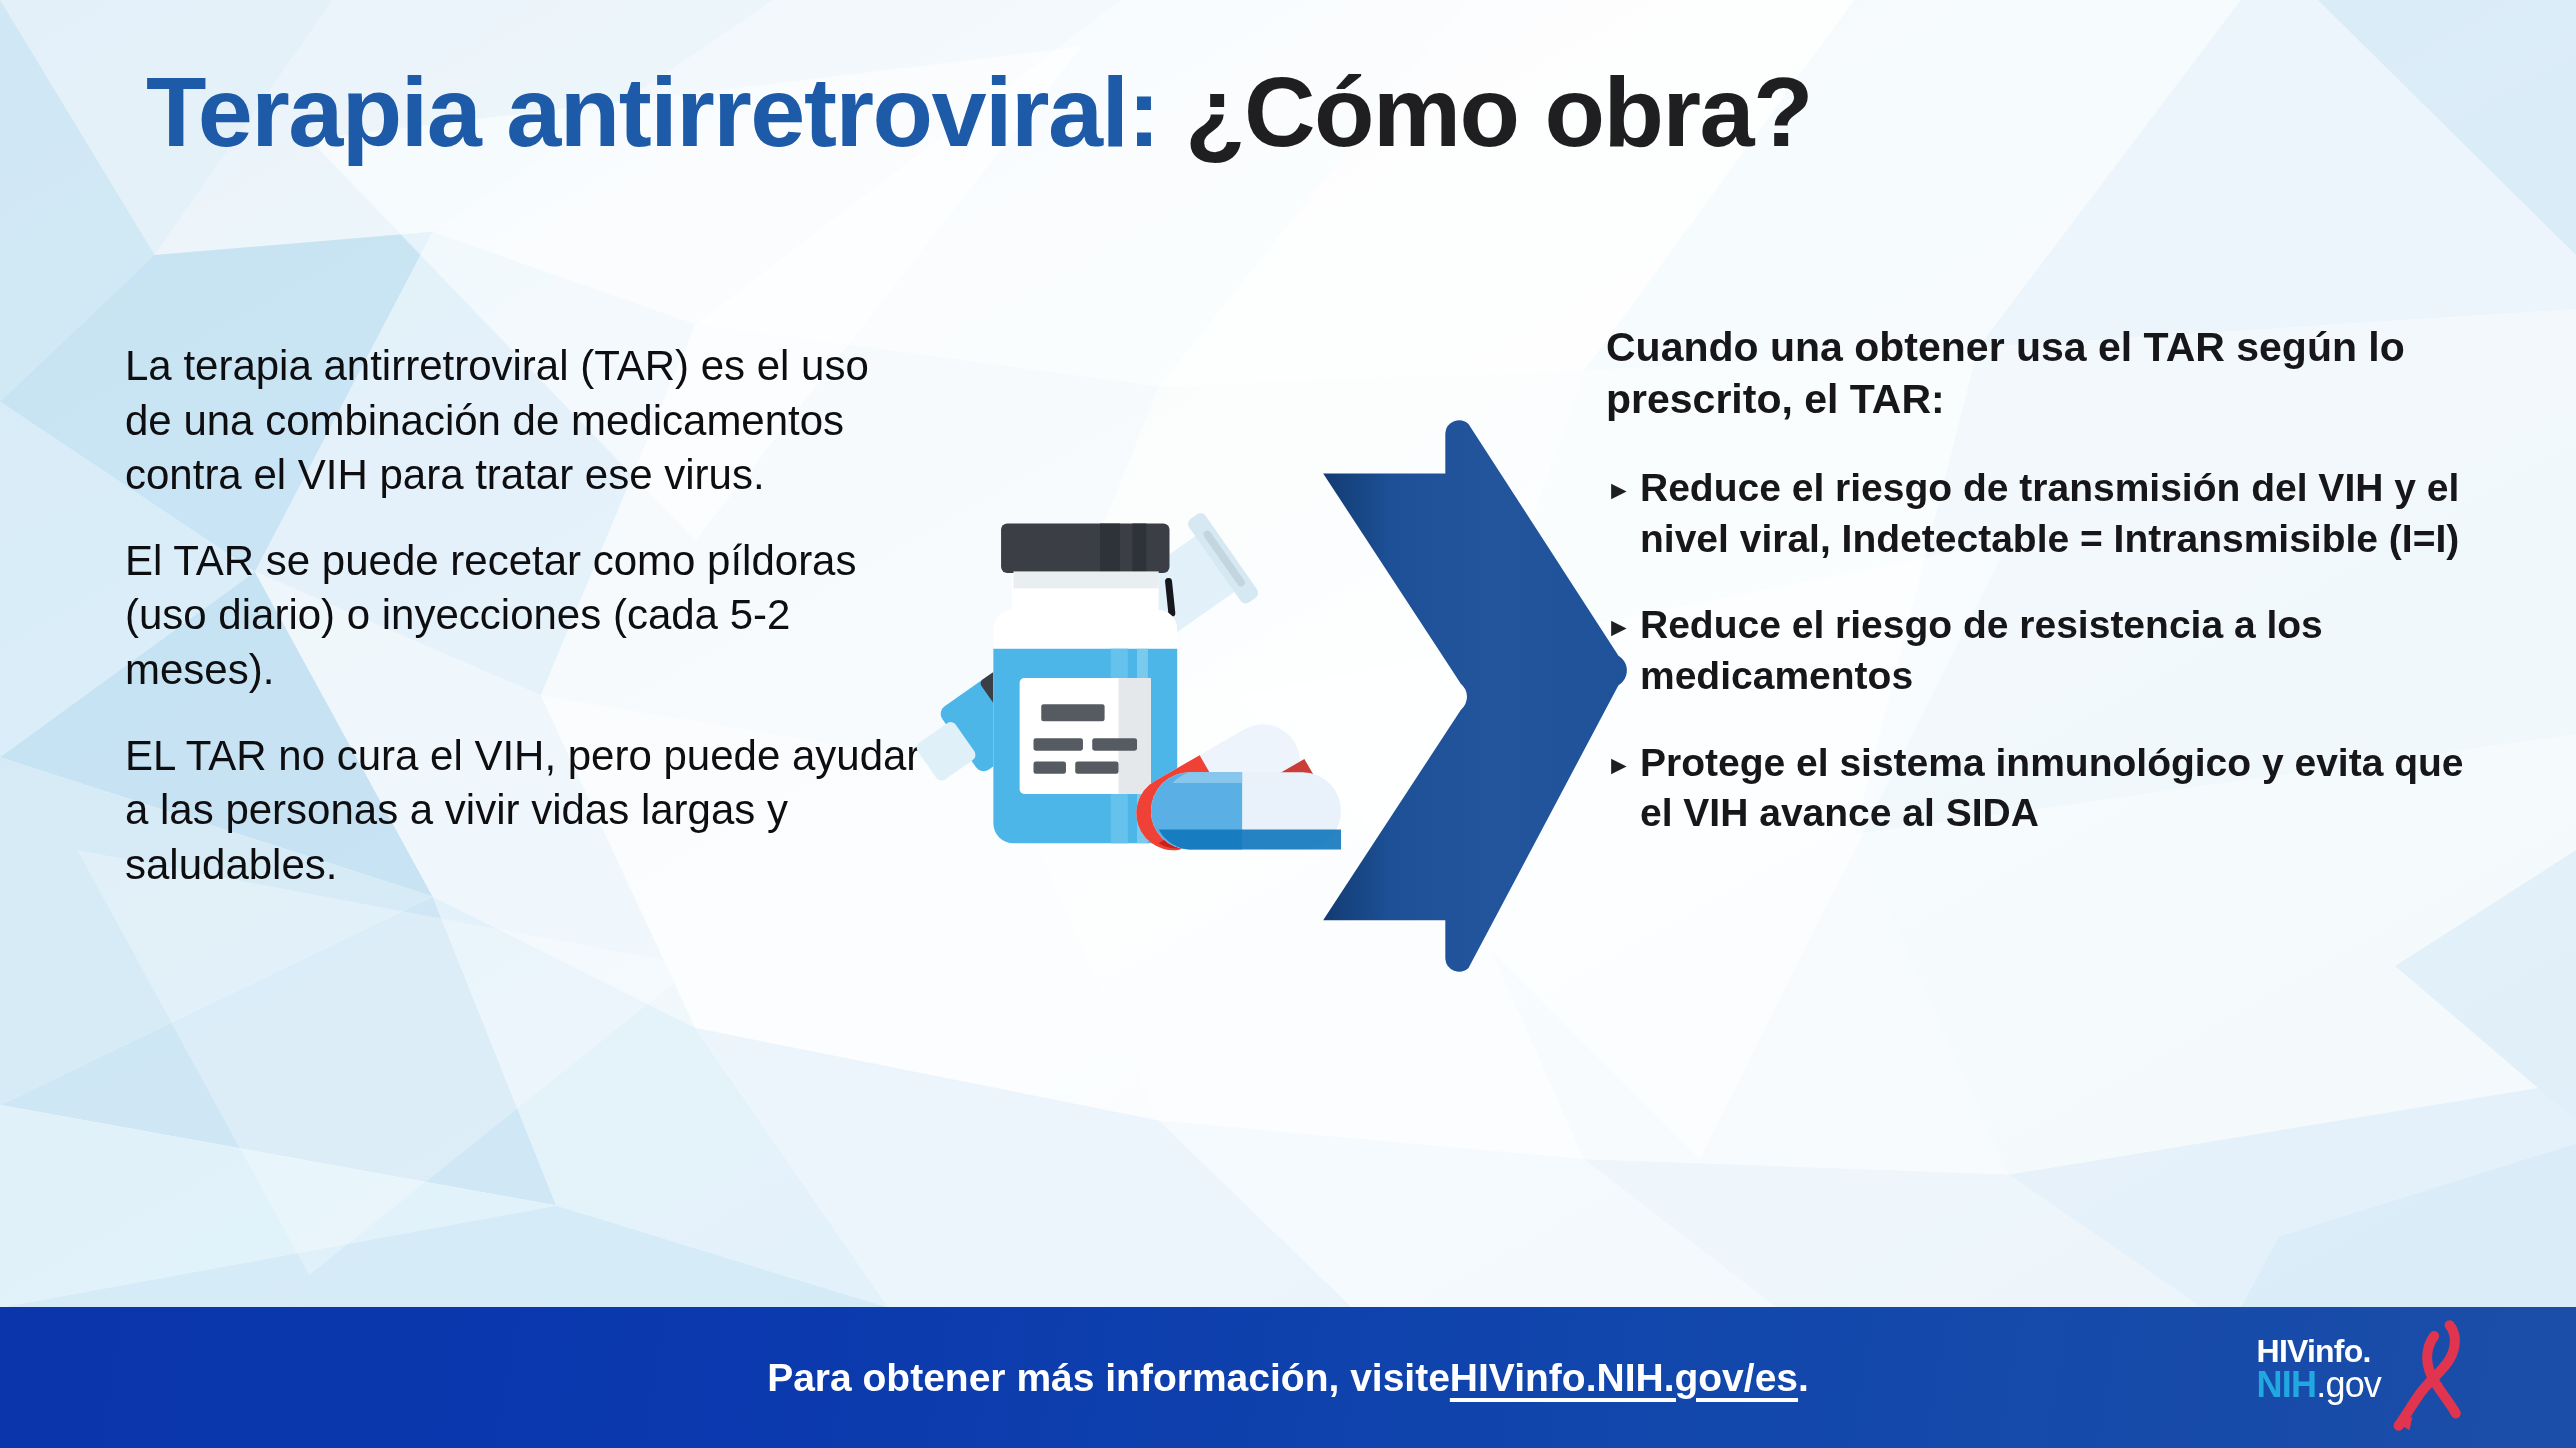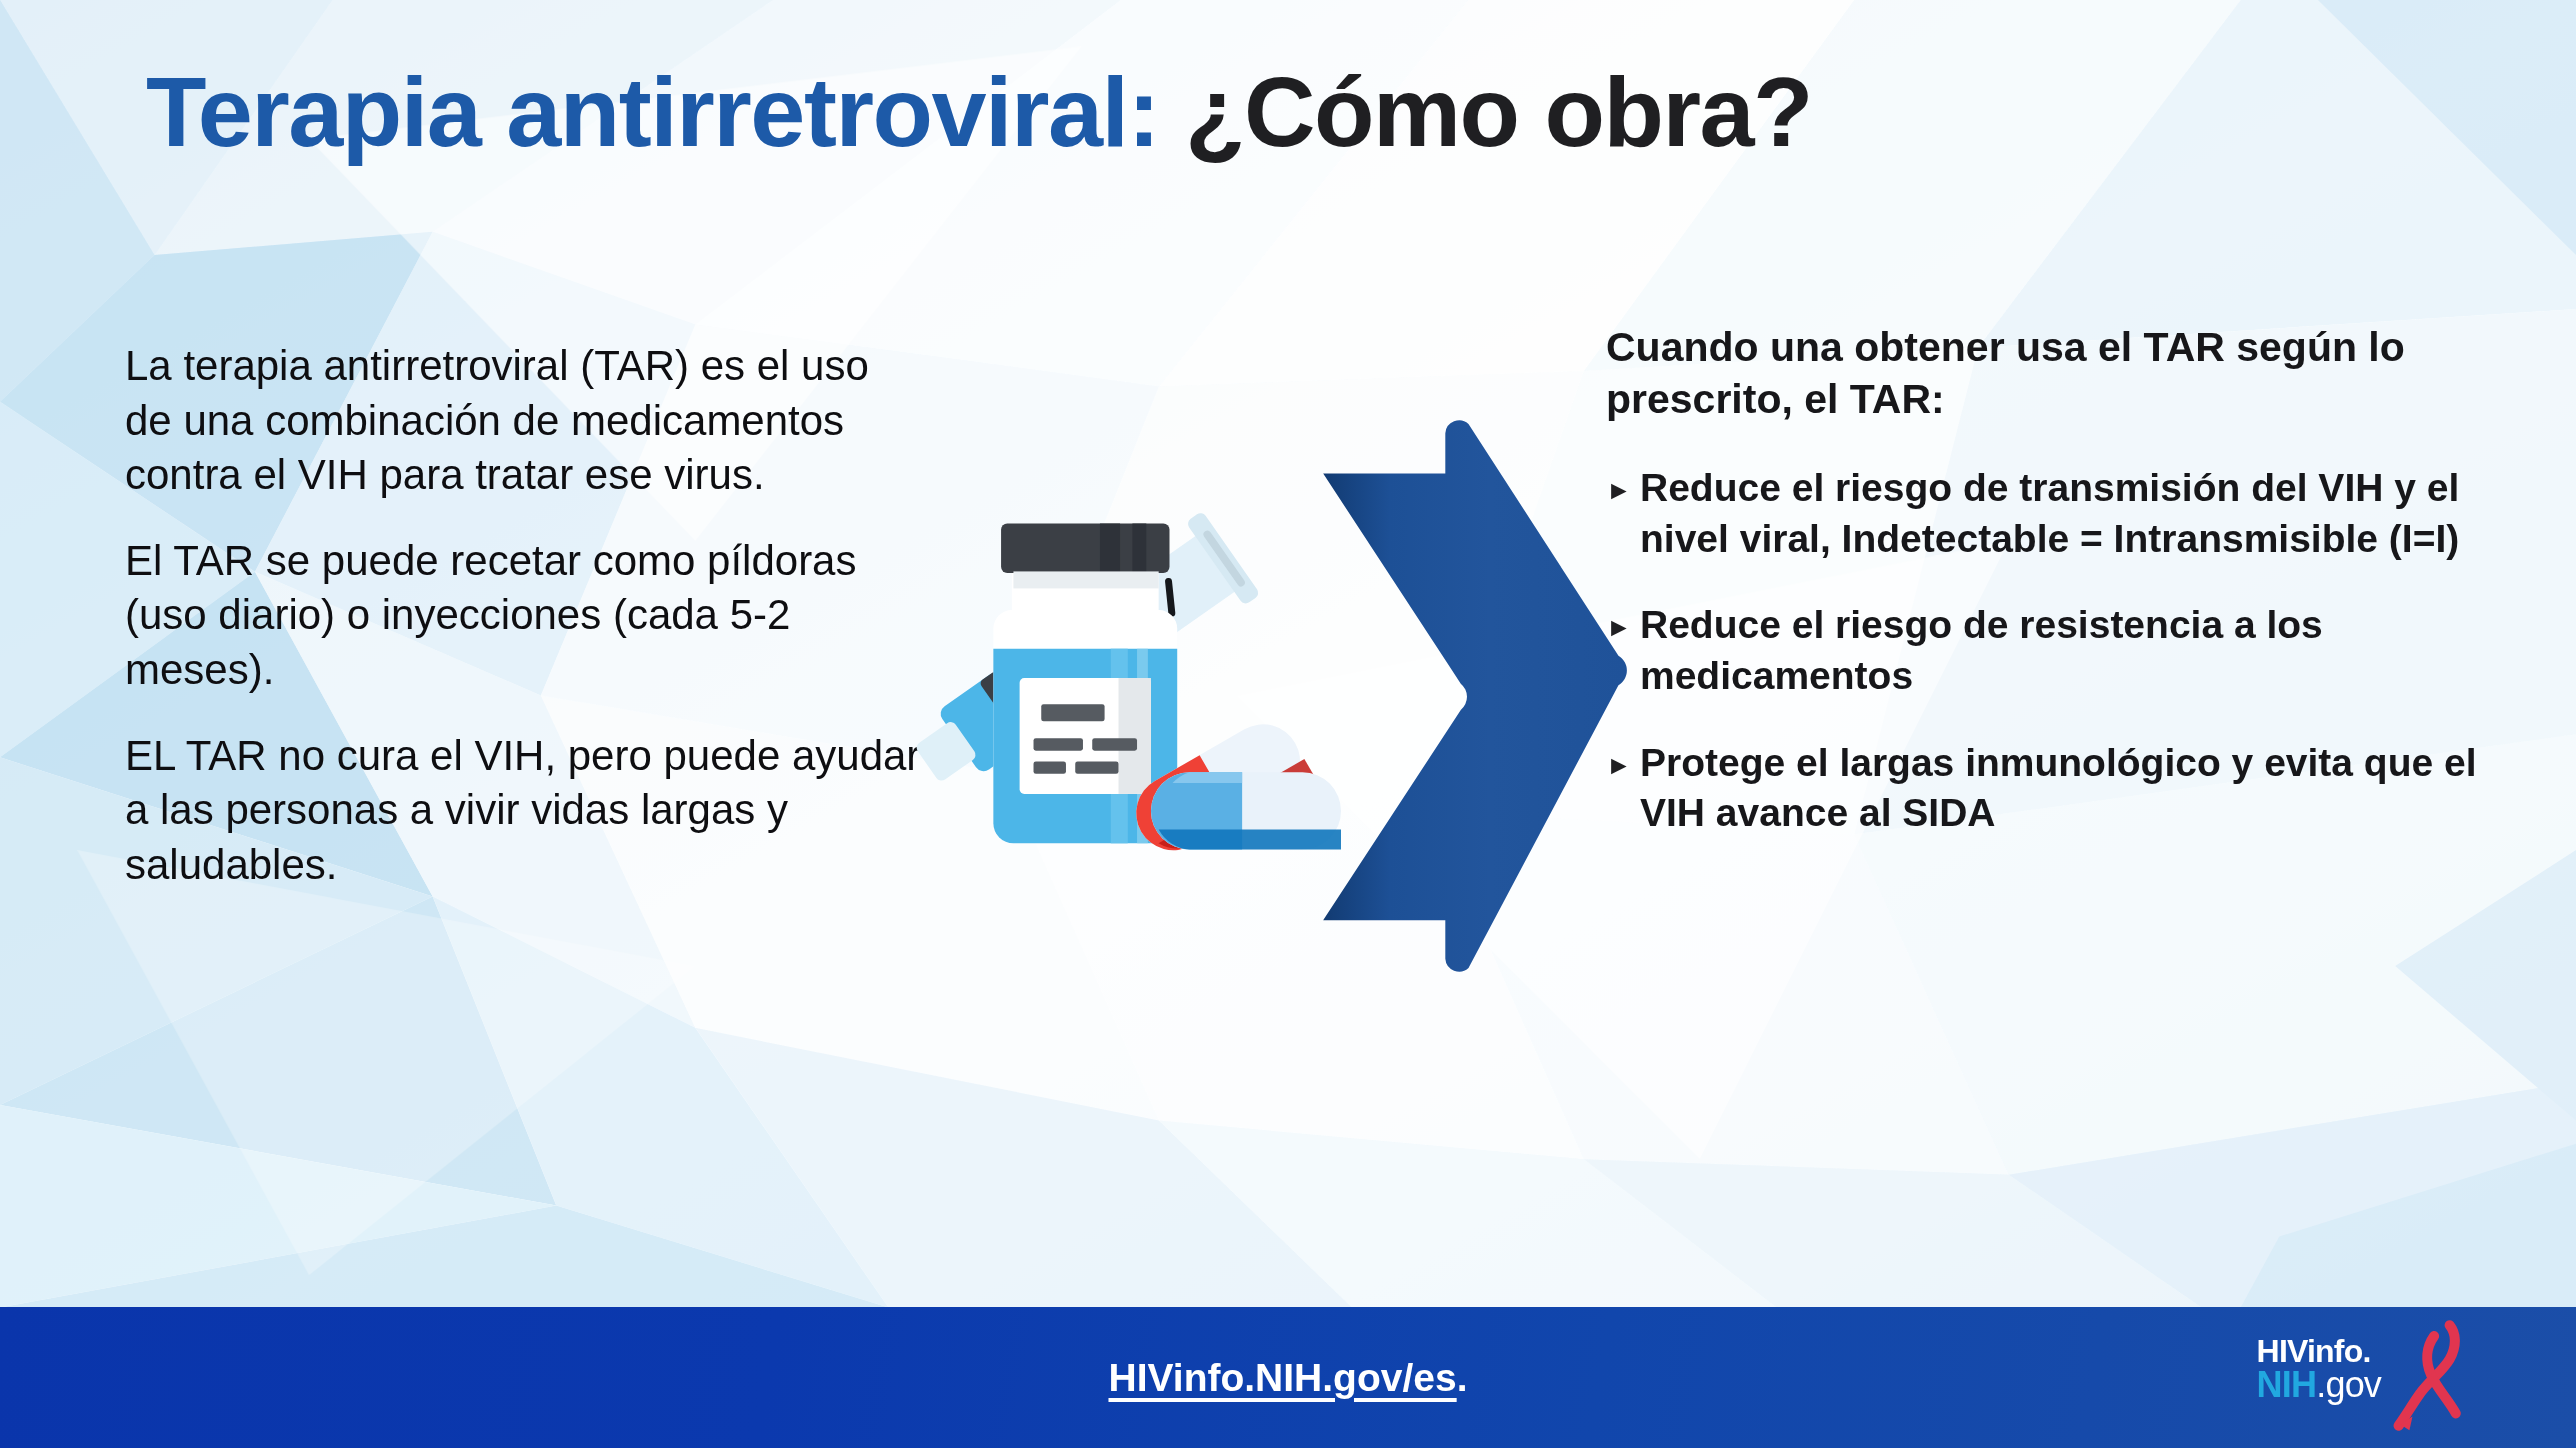--- a/index.html
+++ b/index.html
@@ -307,27 +307,28 @@
       <li>
         <span class="bullet-marker">►</span>
         <span class="bullet-text">Reduce el riesgo de transmisión del VIH y el nivel viral, Indetectable = Intransmisible (I=I)</span>
       </li>
       <li>
         <span class="bullet-marker">►</span>
         <span class="bullet-text">Reduce el riesgo de resistencia a los medicamentos</span>
       </li>
       <li>
         <span class="bullet-marker">►</span>
-        <span class="bullet-text">Protege el largas inmunológico y evita que el VIH avance al SIDA</span>
+        <span class="bullet-text">Protege el sistema inmunológico y evita que el VIH avance al SIDA</span>
       </li>
     </ul>
   </div>
 
   <div class="footer">
     <div class="footer-text">
+      <span>Para obtener más información, visite </span>
         <span class="url">HIVinfo.NIH.gov/es</span>
         <span>.</span>
     </div>
 
     <div class="logo">
       <div class="logo-txt">
         <div class="logo-l1">HIVinfo.</div>
         <div class="logo-l2">
           <span class="nih">NIH</span><span class="gov">.gov</span>
         </div>

